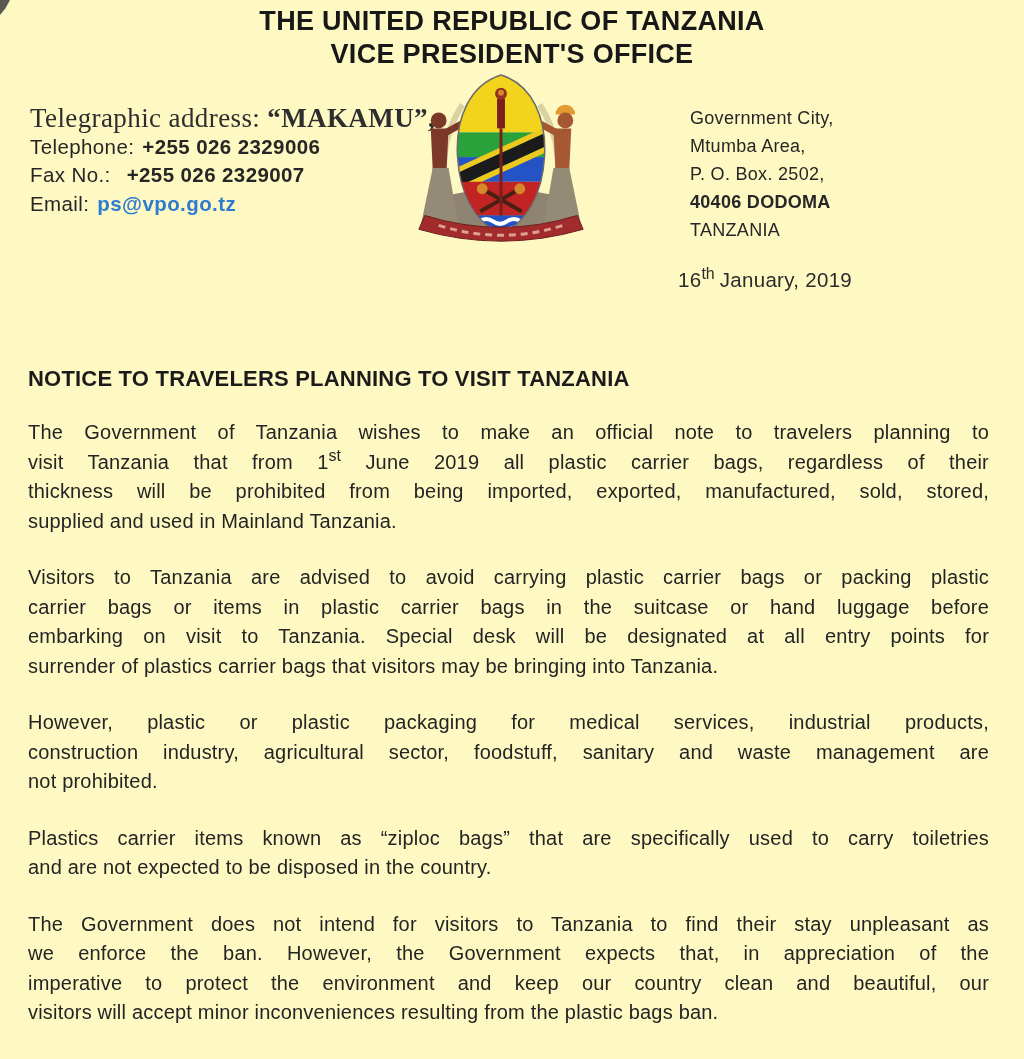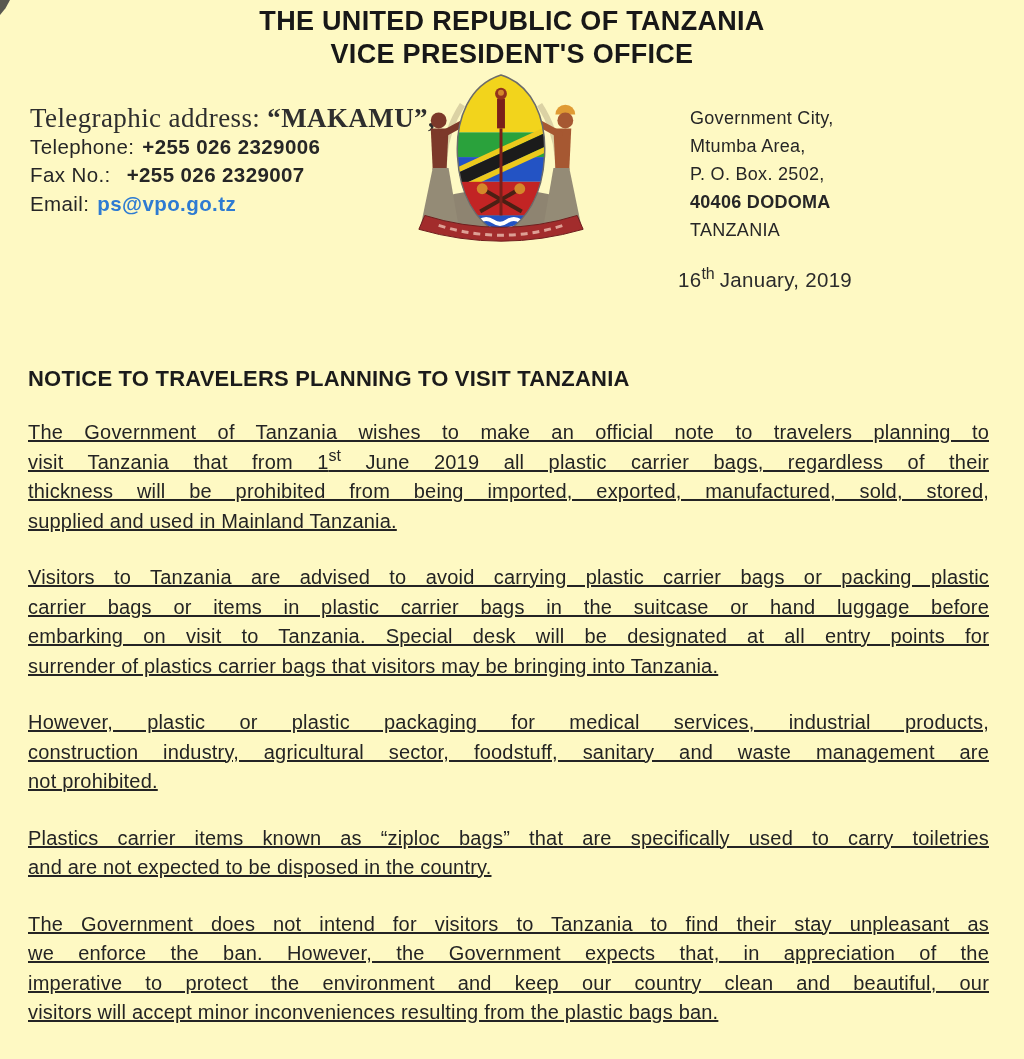--- a/index.html
+++ b/index.html
@@ -104,21 +104,20 @@
     line-height: 26px;
     letter-spacing: .2px;
     color: #1b1b1b;
   }
   .para { margin: 0 0 27px 0; }
   .pline {
     line-height: 29.5px;
     text-align: justify;
     text-align-last: justify;
     letter-spacing: .2px;
-    text-decoration: underline;
   }
   .pline.last { text-align-last: left; }
 </style>
 </head>
 <body>
 
 <div class="page">
 
   <div class="scan-artifact"></div>
 

